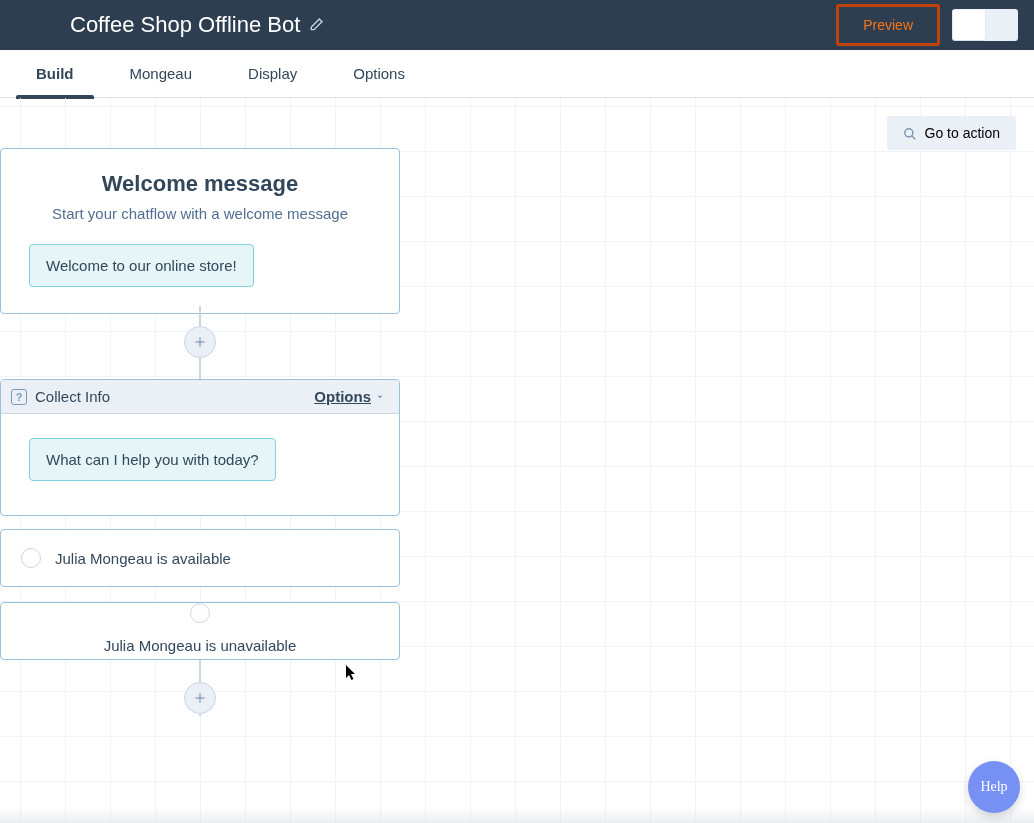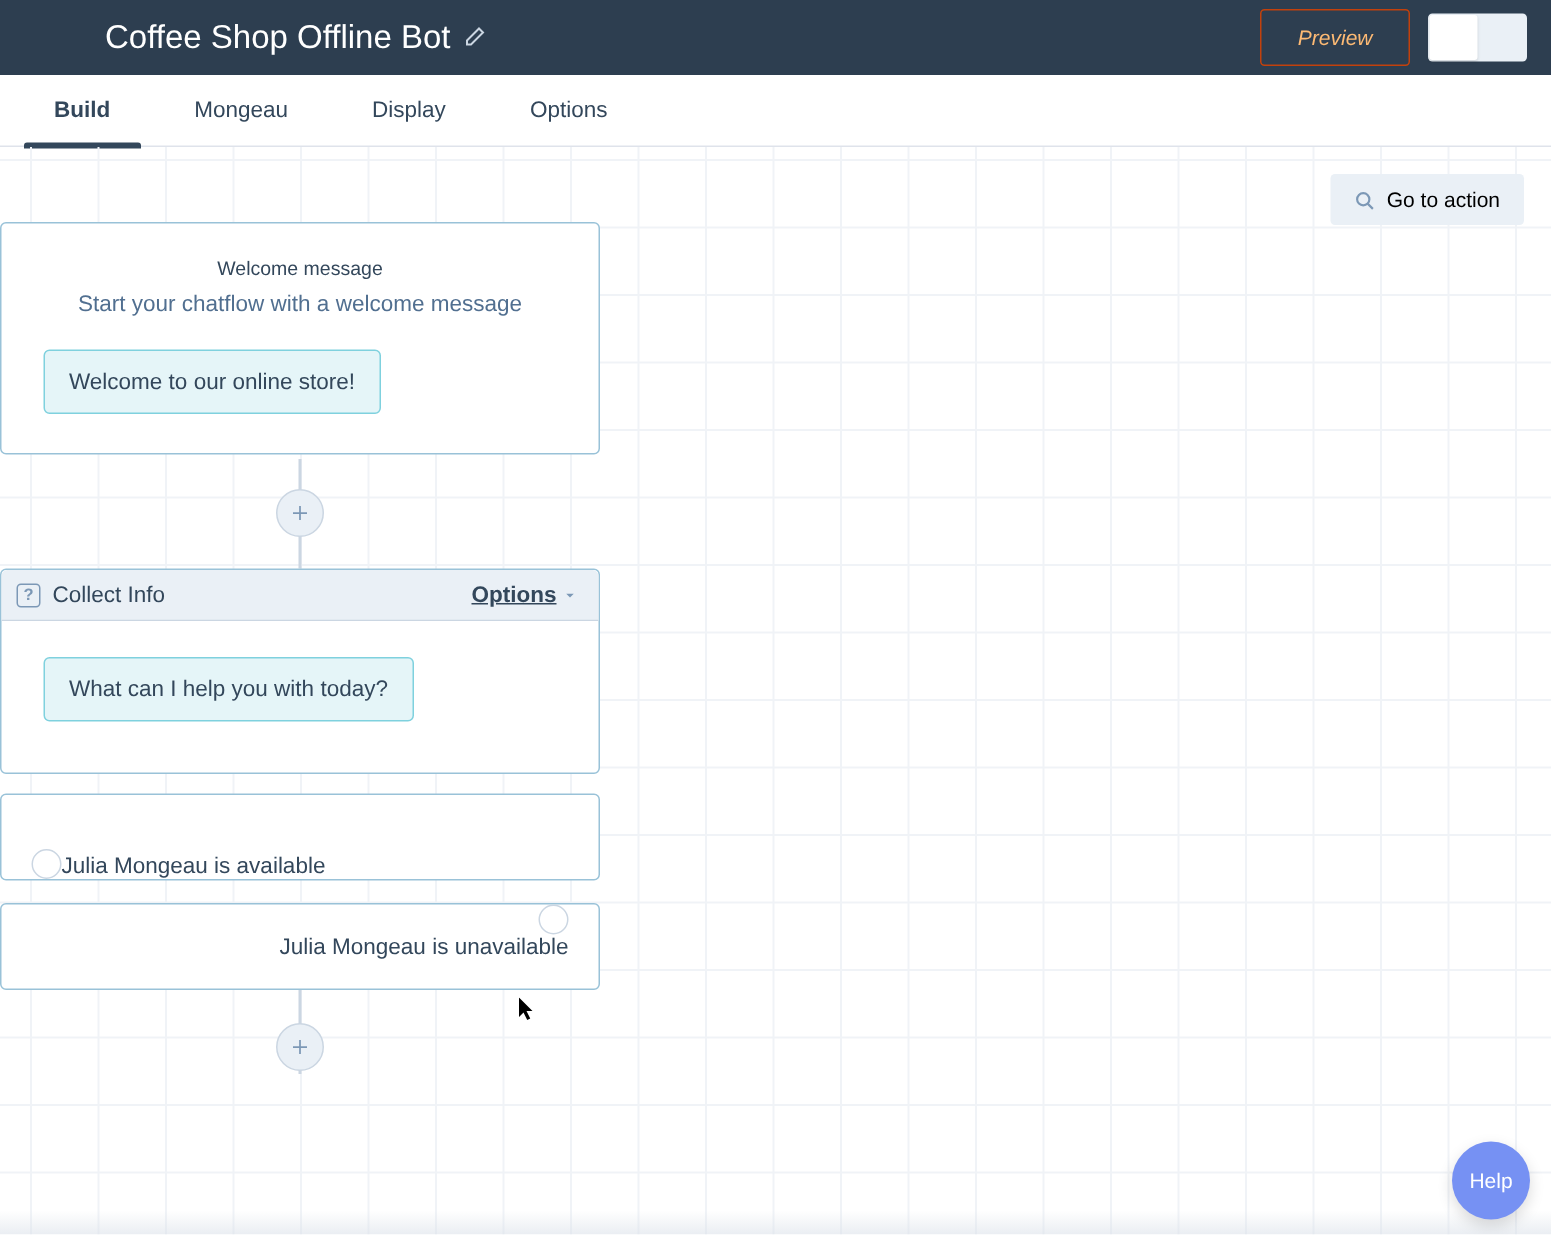--- a/index.html
+++ b/index.html
@@ -18,28 +18,27 @@
     align-items: center;
     padding: 0 16px 0 70px;
     justify-content: space-between;
   }
   .topbar-left { display: flex; align-items: center; gap: 8px; }
   .title { color: #fff; font-size: 22px; font-weight: 400; }
   .edit-icon { color: #cbd6e2; cursor: pointer; }
   .topbar-right { display: flex; align-items: center; gap: 12px; }
   .preview-btn {
     background: transparent;
-    border: 1px solid #c2410c;
-    color: #fdba74;
+    border: 3px solid #c2410c;
+    color: #f97316;
     font-size: 14px;
     font-weight: 500;
     padding: 10px 24px;
     border-radius: 3px;
     cursor: pointer;
-    font-style: italic;
   }
   .toggle {
     width: 66px; height: 32px;
     background: #eaf0f6;
     border-radius: 3px;
     position: relative;
     cursor: pointer;
     display:flex;
     align-items:center;
   }
@@ -105,21 +104,21 @@
   .card {
     position: absolute;
     left: 0;
     width: 400px;
     background: #fff;
     border: 1px solid #99c2d8;
     border-radius: 4px;
   }
   .welcome-card { top: 50px; }
   .welcome-inner { padding: 22px 28px 26px; text-align: center; }
-  .welcome-title { font-size: 13px; font-weight: 400; color: #33475b; margin-bottom: 8px;}
+  .welcome-title { font-size: 22px; font-weight: 700; color: #33475b; margin-bottom: 8px;}
   .welcome-sub { font-size: 15px; color: #516f90; margin-bottom: 22px;}
   .bubble {
     display: inline-block;
     text-align: left;
     background: #e5f5f8;
     border: 1px solid #7fd1de;
     color: #33475b;
     font-size: 15px;
     padding: 12px 16px;
     border-radius: 4px;
@@ -160,38 +159,39 @@
     border: 1px solid #cbd6e2;
     display:flex; align-items:center; justify-content:center;
     color:#7c98b6; font-size:19px; font-weight:400;
     cursor:pointer;
     z-index:5;
   }
   .plus1 { top: 228px; }
   .branch {
     position:absolute; left:0; width:400px; height:58px;
     background:#fff; border:1px solid #99c2d8; border-radius:4px;
-    display:flex; align-items:flex-end; padding:0 20px; 
+    display:flex; align-items:center; padding:0 20px; gap:14px;
     cursor:pointer;
   }
   .branch1 { top: 431px; }
   .branch2 { top: 504px; flex-direction: column; }
   .radio {
     width:20px; height:20px; border:1.5px solid #cbd6e2; border-radius:50%;
   }
   .branch-label { color:#33475b; font-size:15px; }
   .conn2 { top: 562px; height: 56px; }
   .plus2 { top: 584px; }
   .help-fab {
     position:absolute; right:14px; bottom:10px;
     width:52px; height:52px; border-radius:50%;
     background:#7691f3; color:#fff; font-size:14px; font-weight:500;
     display:flex; align-items:center; justify-content:center;
     cursor:pointer; border:none;
     box-shadow:0 4px 10px rgba(0,0,0,0.15);
+    font-family:Liberation Serif, serif;
   }
   .cursor-arrow {
     position:absolute; left:346px; top:567px; pointer-events:none;
   }
   .bottom-shadow {
     position:absolute; bottom:0; left:0; right:0; height:16px;
     background:linear-gradient(to top, rgba(220,226,234,0.6), transparent);
   }
   svg { display:block; }
 </style>

